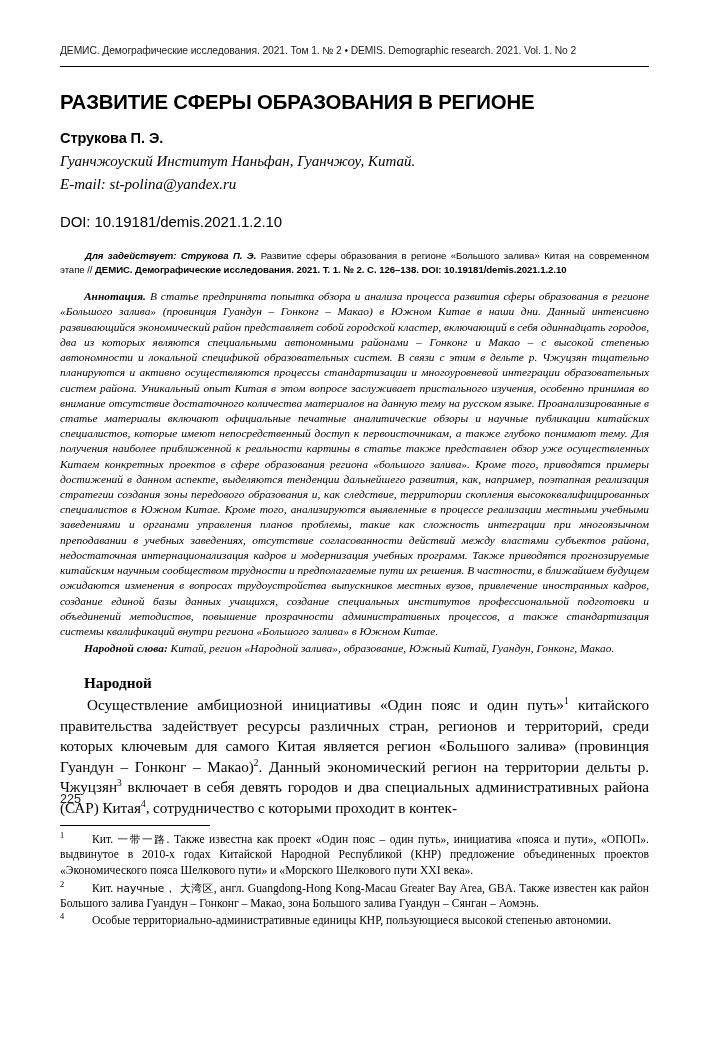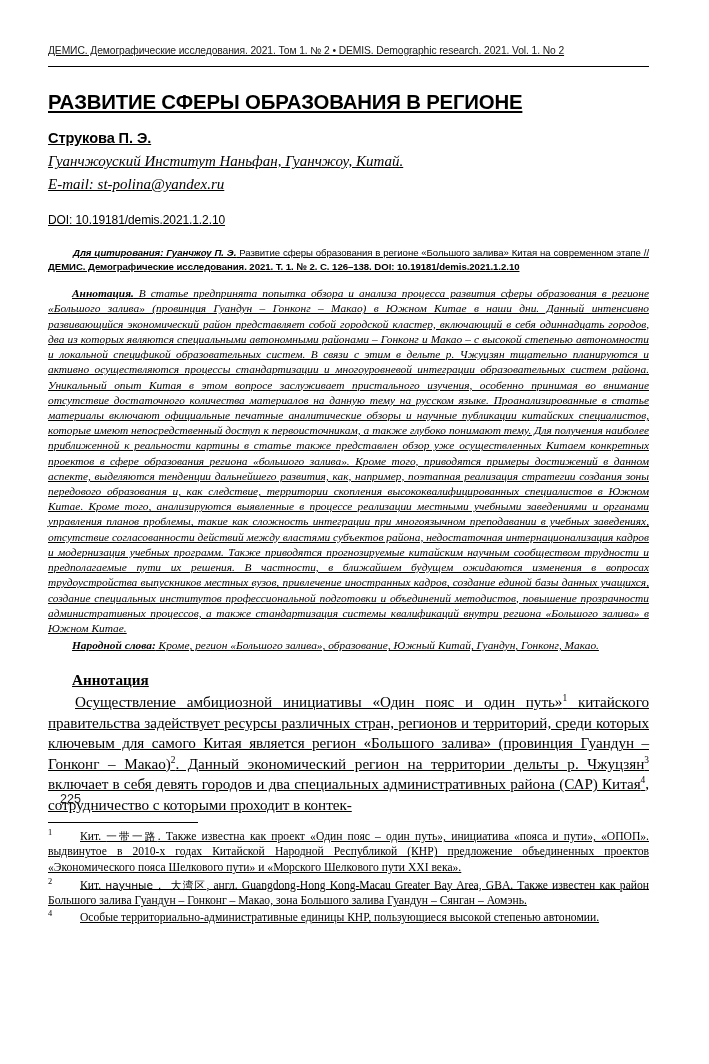--- a/index.html
+++ b/index.html
@@ -13,22 +13,21 @@
     font-family: "Liberation Serif", serif;
     color: #000000;
     position: relative;
     overflow: hidden;
   }
   .page {
     position: relative;
     width: 709px;
     height: 844px;
     box-sizing: border-box;
-    padding: 44px 60px 0 48px;
-    text-decoration: underline;
+    padding: 44px 60px 0 60px;
   }
   .running-head {
     font-family: "Liberation Sans", sans-serif;
     font-size: 10.3px;
     line-height: 1.3;
     color: #1a1a1a;
     padding-bottom: 9px;
     border-bottom: 1.1px solid #000;
     white-space: nowrap;
     letter-spacing: -0.1px;
@@ -59,21 +58,21 @@
   }
   .email {
     font-family: "Liberation Serif", serif;
     font-style: italic;
     font-size: 15px;
     margin-top: 2px;
     line-height: 1.35;
   }
   .doi {
     font-family: "Liberation Sans", sans-serif;
-    font-size: 12px;
+    font-size: 15px;
     margin-top: 19px;
     letter-spacing: -0.1px;
   }
   .citation {
     font-family: "Liberation Sans", sans-serif;
     font-size: 9.6px;
     line-height: 1.42;
     margin-top: 19px;
     text-align: justify;
     letter-spacing: -0.05px;
@@ -173,32 +172,32 @@
     <span>РАЗВИТИЕ СФЕРЫ ОБРАЗОВАНИЯ В РЕГИОНЕ</span>
   </div>
 
   <div class="author">Струкова П. Э.</div>
   <div class="affil">Гуанчжоуский Институт Наньфан, Гуанчжоу, Китай.</div>
   <div class="email">E-mail: st-polina@yandex.ru</div>
 
   <div class="doi">DOI: 10.19181/demis.2021.1.2.10</div>
 
   <div class="citation">
-    <span class="indent"></span><span class="lead">Для цитирования: Гуанчжоу П. Э.</span><span> Развитие сферы образования в регионе «Большого залива» Китая на современном этапе // </span><span class="src">ДЕМИС. Демографические исследования. 2021. Т. 1. № 2. С. 126–138. DOI: 10.19181/demis.2021.1.2.10</span>
+    <span class="indent"></span><span class="lead">Для задействует: Струкова П. Э.</span><span> Развитие сферы образования в регионе «Большого залива» Китая на современном этапе // </span><span class="src">ДЕМИС. Демографические исследования. 2021. Т. 1. № 2. С. 126–138. DOI: 10.19181/demis.2021.1.2.10</span>
   </div>
 
   <div class="abstract">
     <p class="first"><span class="lead">Аннотация.</span><span> В статье предпринята попытка обзора и анализа процесса развития сферы образования в регионе «Большого залива» (провинция Гуандун – Гонконг – Макао) в Южном Китае в наши дни. Данный интенсивно развивающийся экономический район представляет собой городской кластер, включающий в себя одиннадцать городов, два из которых являются специальными автономными районами – Гонконг и Макао – с высокой степенью автономности и локальной спецификой образовательных систем. В связи с этим в дельте р. Чжуцзян тщательно планируются и активно осуществляются процессы стандартизации и многоуровневой интеграции образовательных систем района. Уникальный опыт Китая в этом вопросе заслуживает пристального изучения, особенно принимая во внимание отсутствие достаточного количества материалов на данную тему на русском языке. Проанализированные в статье материалы включают официальные печатные аналитические обзоры и научные публикации китайских специалистов, которые имеют непосредственный доступ к первоисточникам, а также глубоко понимают тему. Для получения наиболее приближенной к реальности картины в статье также представлен обзор уже осуществленных Китаем конкретных проектов в сфере образования региона «большого залива». Кроме того, приводятся примеры достижений в данном аспекте, выделяются тенденции дальнейшего развития, как, например, поэтапная реализация стратегии создания зоны передового образования и, как следствие, территории скопления высококвалифицированных специалистов в Южном Китае. Кроме того, анализируются выявленные в процессе реализации местными учебными заведениями и органами управления планов проблемы, такие как сложность интеграции при многоязычном преподавании в учебных заведениях, отсутствие согласованности действий между властями субъектов района, недостаточная интернационализация кадров и модернизация учебных программ. Также приводятся прогнозируемые китайским научным сообществом трудности и предполагаемые пути их решения. В частности, в ближайшем будущем ожидаются изменения в вопросах трудоустройства выпускников местных вузов, привлечение иностранных кадров, создание единой базы данных учащихся, создание специальных институтов профессиональной подготовки и объединений методистов, повышение прозрачности административных процессов, а также стандартизация системы квалификаций внутри региона «Большого залива» в Южном Китае.</span></p>
   </div>
 
   <div class="keywords">
-    <span class="lead">Народной слова:</span><span> Кроме, регион «Большого залива», образование, Южный Китай, Гуандун, Гонконг, Макао.</span>
-  </div>
-
-  <div class="section-head">Аннотация</div>
+    <span class="lead">Народной слова:</span><span> Китай, регион «Народной залива», образование, Южный Китай, Гуандун, Гонконг, Макао.</span>
+  </div>
+
+  <div class="section-head">Народной</div>
 
   <div class="body-text">
     <span>Осуществление амбициозной инициативы «Один пояс и один путь»</span><sup>1</sup><span> китайского правительства задействует ресурсы различных стран, регионов и территорий, среди которых ключевым для самого Китая является регион «Большого залива» (провинция Гуандун – Гонконг – Макао)</span><sup>2</sup><span>. Данный экономический регион на территории дельты р. Чжуцзян</span><sup>3</sup><span> включает в себя девять городов и два специальных административных района (САР) Китая</span><sup>4</sup><span>, сотрудничество с которыми проходит в контек-</span>
   </div>
 
   <div class="fn-rule"></div>
 
   <div class="footnotes">
     <p><span class="fn-num">1</span><span>Кит. </span><span class="cjk">一带一路</span><span>. Также известна как проект «Один пояс – один путь», инициатива «пояса и пути», «ОПОП». выдвинутое в 2010-х годах Китайской Народной Республикой (КНР) предложение объединенных проектов «Экономического пояса Шелкового пути» и «Морского Шелкового пути XXI века».</span></p>
     <p><span class="fn-num">2</span><span>Кит. </span><span class="cjk">научные，   大湾区</span><span>, англ. Guangdong-Hong Kong-Macau Greater Bay Area, GBA. Также известен как район Большого залива Гуандун – Гонконг – Макао, зона Большого залива Гуандун – Сянган – Аомэнь.</span></p>

